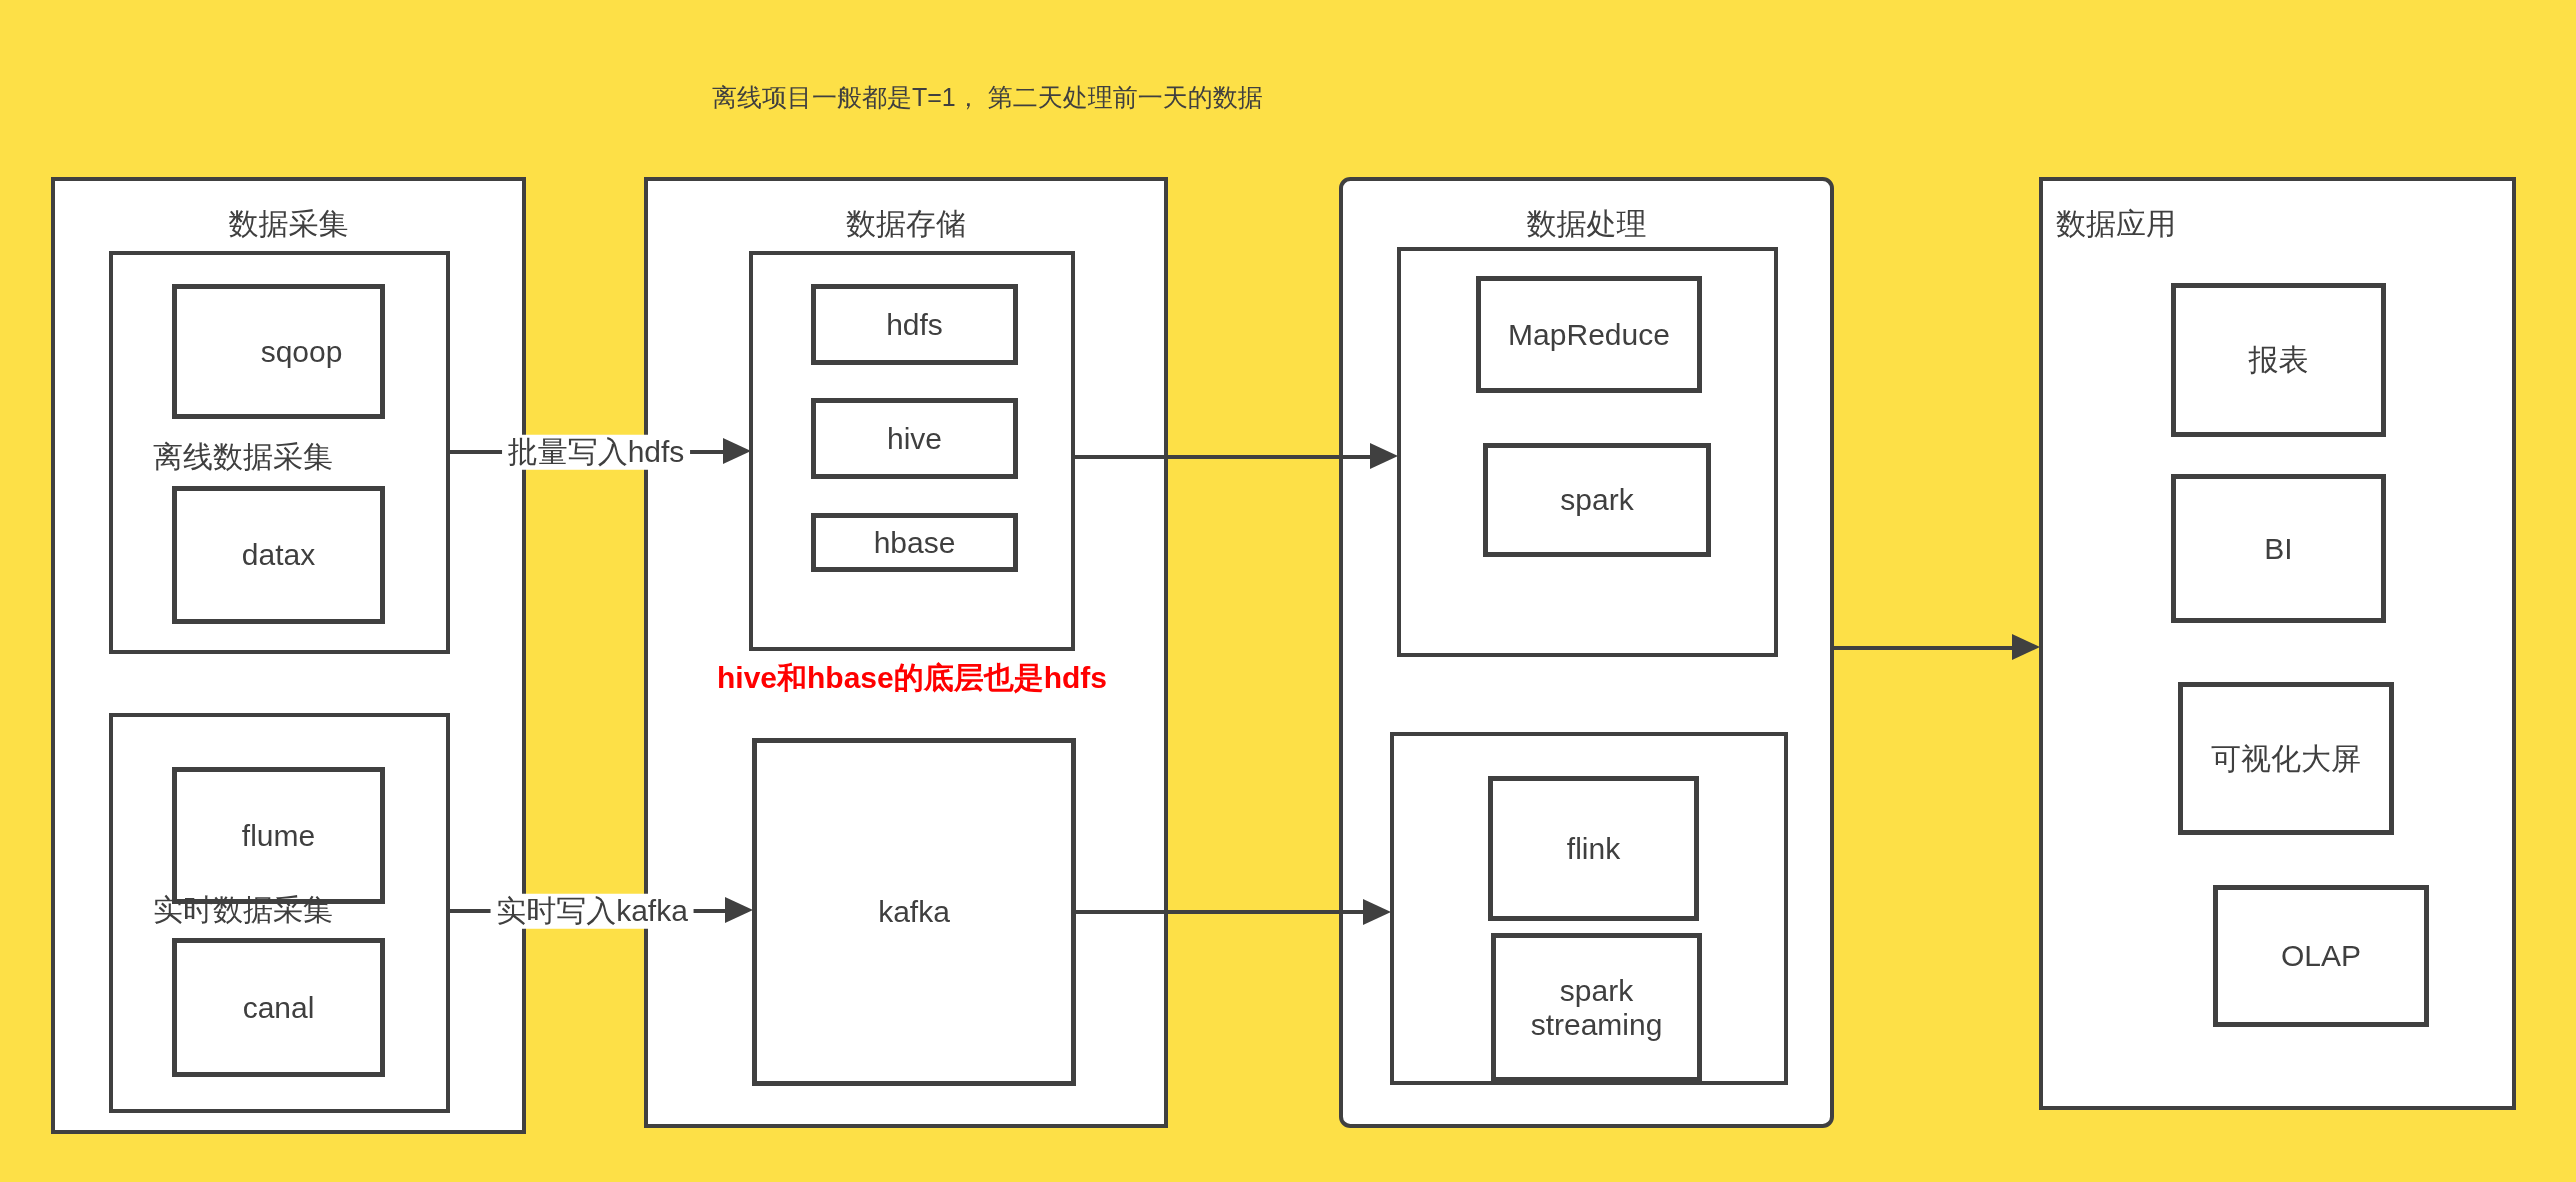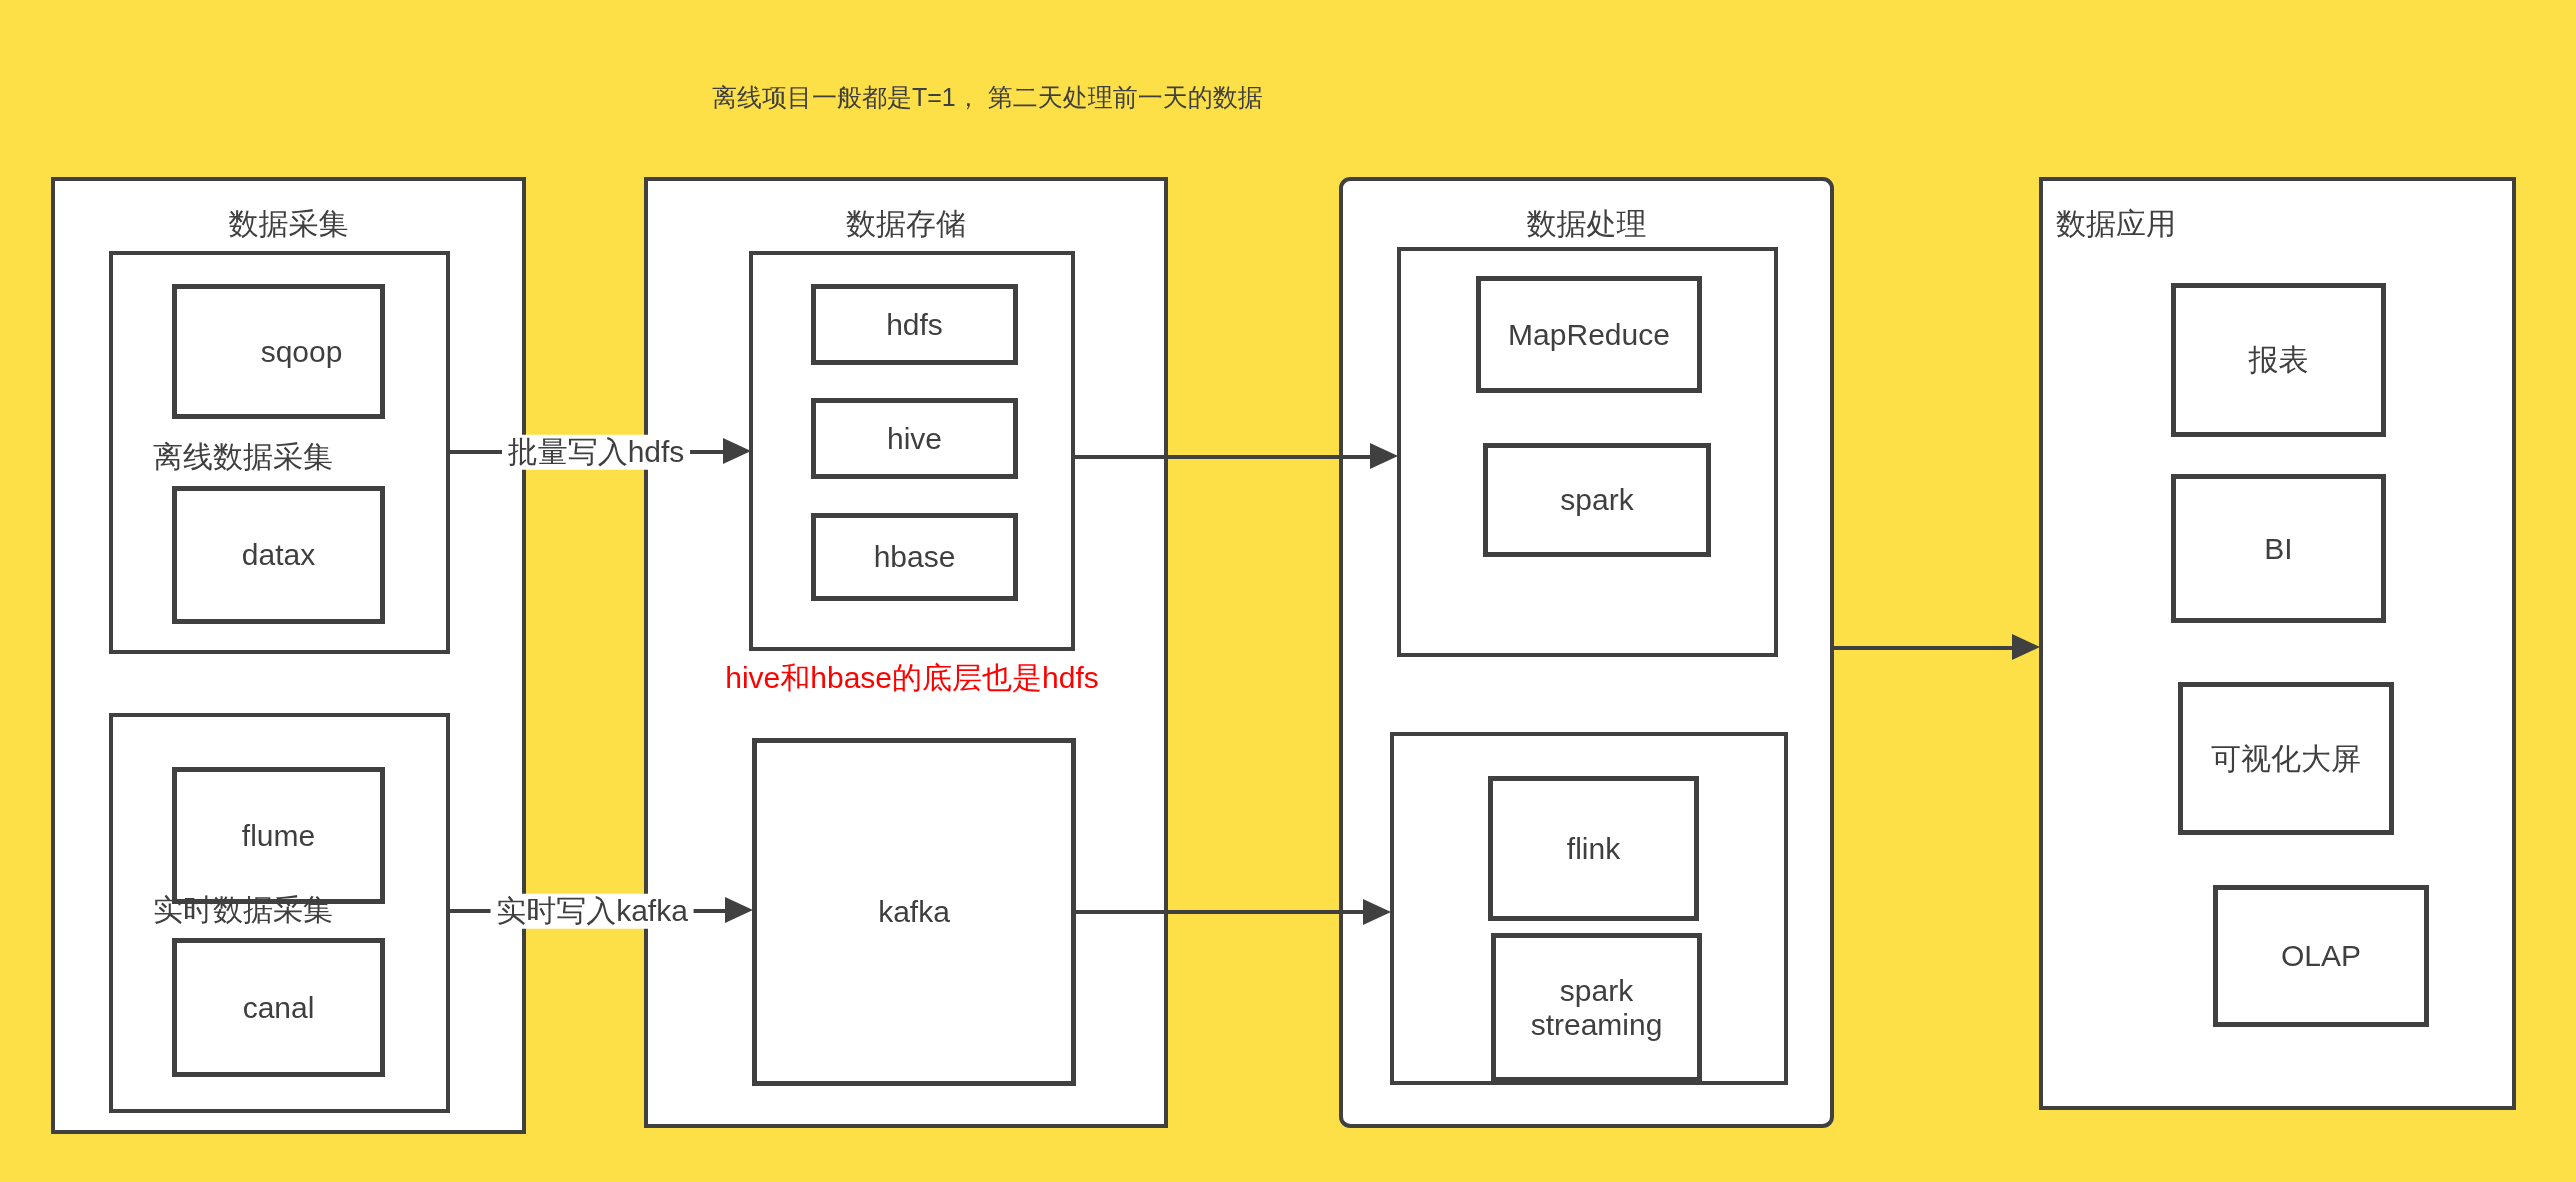--- a/index.html
+++ b/index.html
@@ -10,21 +10,21 @@
         font-size:30px;line-height:1.12;color:var(--text,#3f3f3f);border-width:5px;}
   .sec-title{position:absolute;font-size:30px;line-height:1;color:var(--text,#3f3f3f);white-space:nowrap;}
   .centered{text-align:center;}
   .free-label{position:absolute;font-size:30px;line-height:1;white-space:nowrap;color:var(--text,#3f3f3f);}
   .hline{position:absolute;height:4.2px;background:var(--stroke,#404040);}
   .ahead{position:absolute;width:0;height:0;border-top:13.4px solid transparent;
          border-bottom:13.4px solid transparent;border-left:28px solid var(--stroke,#404040);}
   .alabel{position:absolute;transform:translate(-50%,-50%);background:#fff;padding:0 5.6px;
           font-size:30px;line-height:1.15;white-space:nowrap;color:var(--text,#3f3f3f);z-index:5;}
   .note{position:absolute;transform:translate(-50%,-50%);font-size:30px;line-height:1;
-        white-space:nowrap;color:var(--note,#ff0000);z-index:5;}
+        white-space:nowrap;color:var(--note,#ff0000);z-index:5;font-weight:bold;}
   .rounded{border-radius:11.3px;}
   .page-title{position:absolute;font-size:25px;line-height:1;white-space:nowrap;color:var(--text,#3f3f3f);}
 </style>
 </head>
 <body>
 
 <div id="stage">
 
   <div class="page-title" style="left:712px;top:85px;">离线项目一般都是T=1， 第二天处理前一天的数据</div>
 
@@ -52,21 +52,21 @@
   <div class="box" style="left:644px;top:177px;width:524px;height:951px;"></div>
   <div class="sec-title centered" style="left:644px;top:209px;width:524px;">数据存储</div>
 
   <div class="box" style="left:749px;top:251px;width:326px;height:400px;"></div>
   <div class="box leaf" style="left:811px;top:284px;width:207px;height:81px;">
     <span>hdfs</span>
   </div>
   <div class="box leaf" style="left:811px;top:398px;width:207px;height:81px;">
     <span>hive</span>
   </div>
-  <div class="box leaf" style="left:811px;top:513px;width:207px;height:88px;">
+  <div class="box leaf" style="left:811px;top:513px;width:207px;height:59px;">
     <span>hbase</span>
   </div>
 
   <div class="note" style="left:912px;top:678px;">hive和hbase的底层也是hdfs</div>
 
   <div class="box leaf" style="left:752px;top:738px;width:324px;height:348px;">
     <span>kafka</span>
   </div>
 
   <div class="box rounded" style="left:1339px;top:177px;width:495px;height:951px;"></div>

